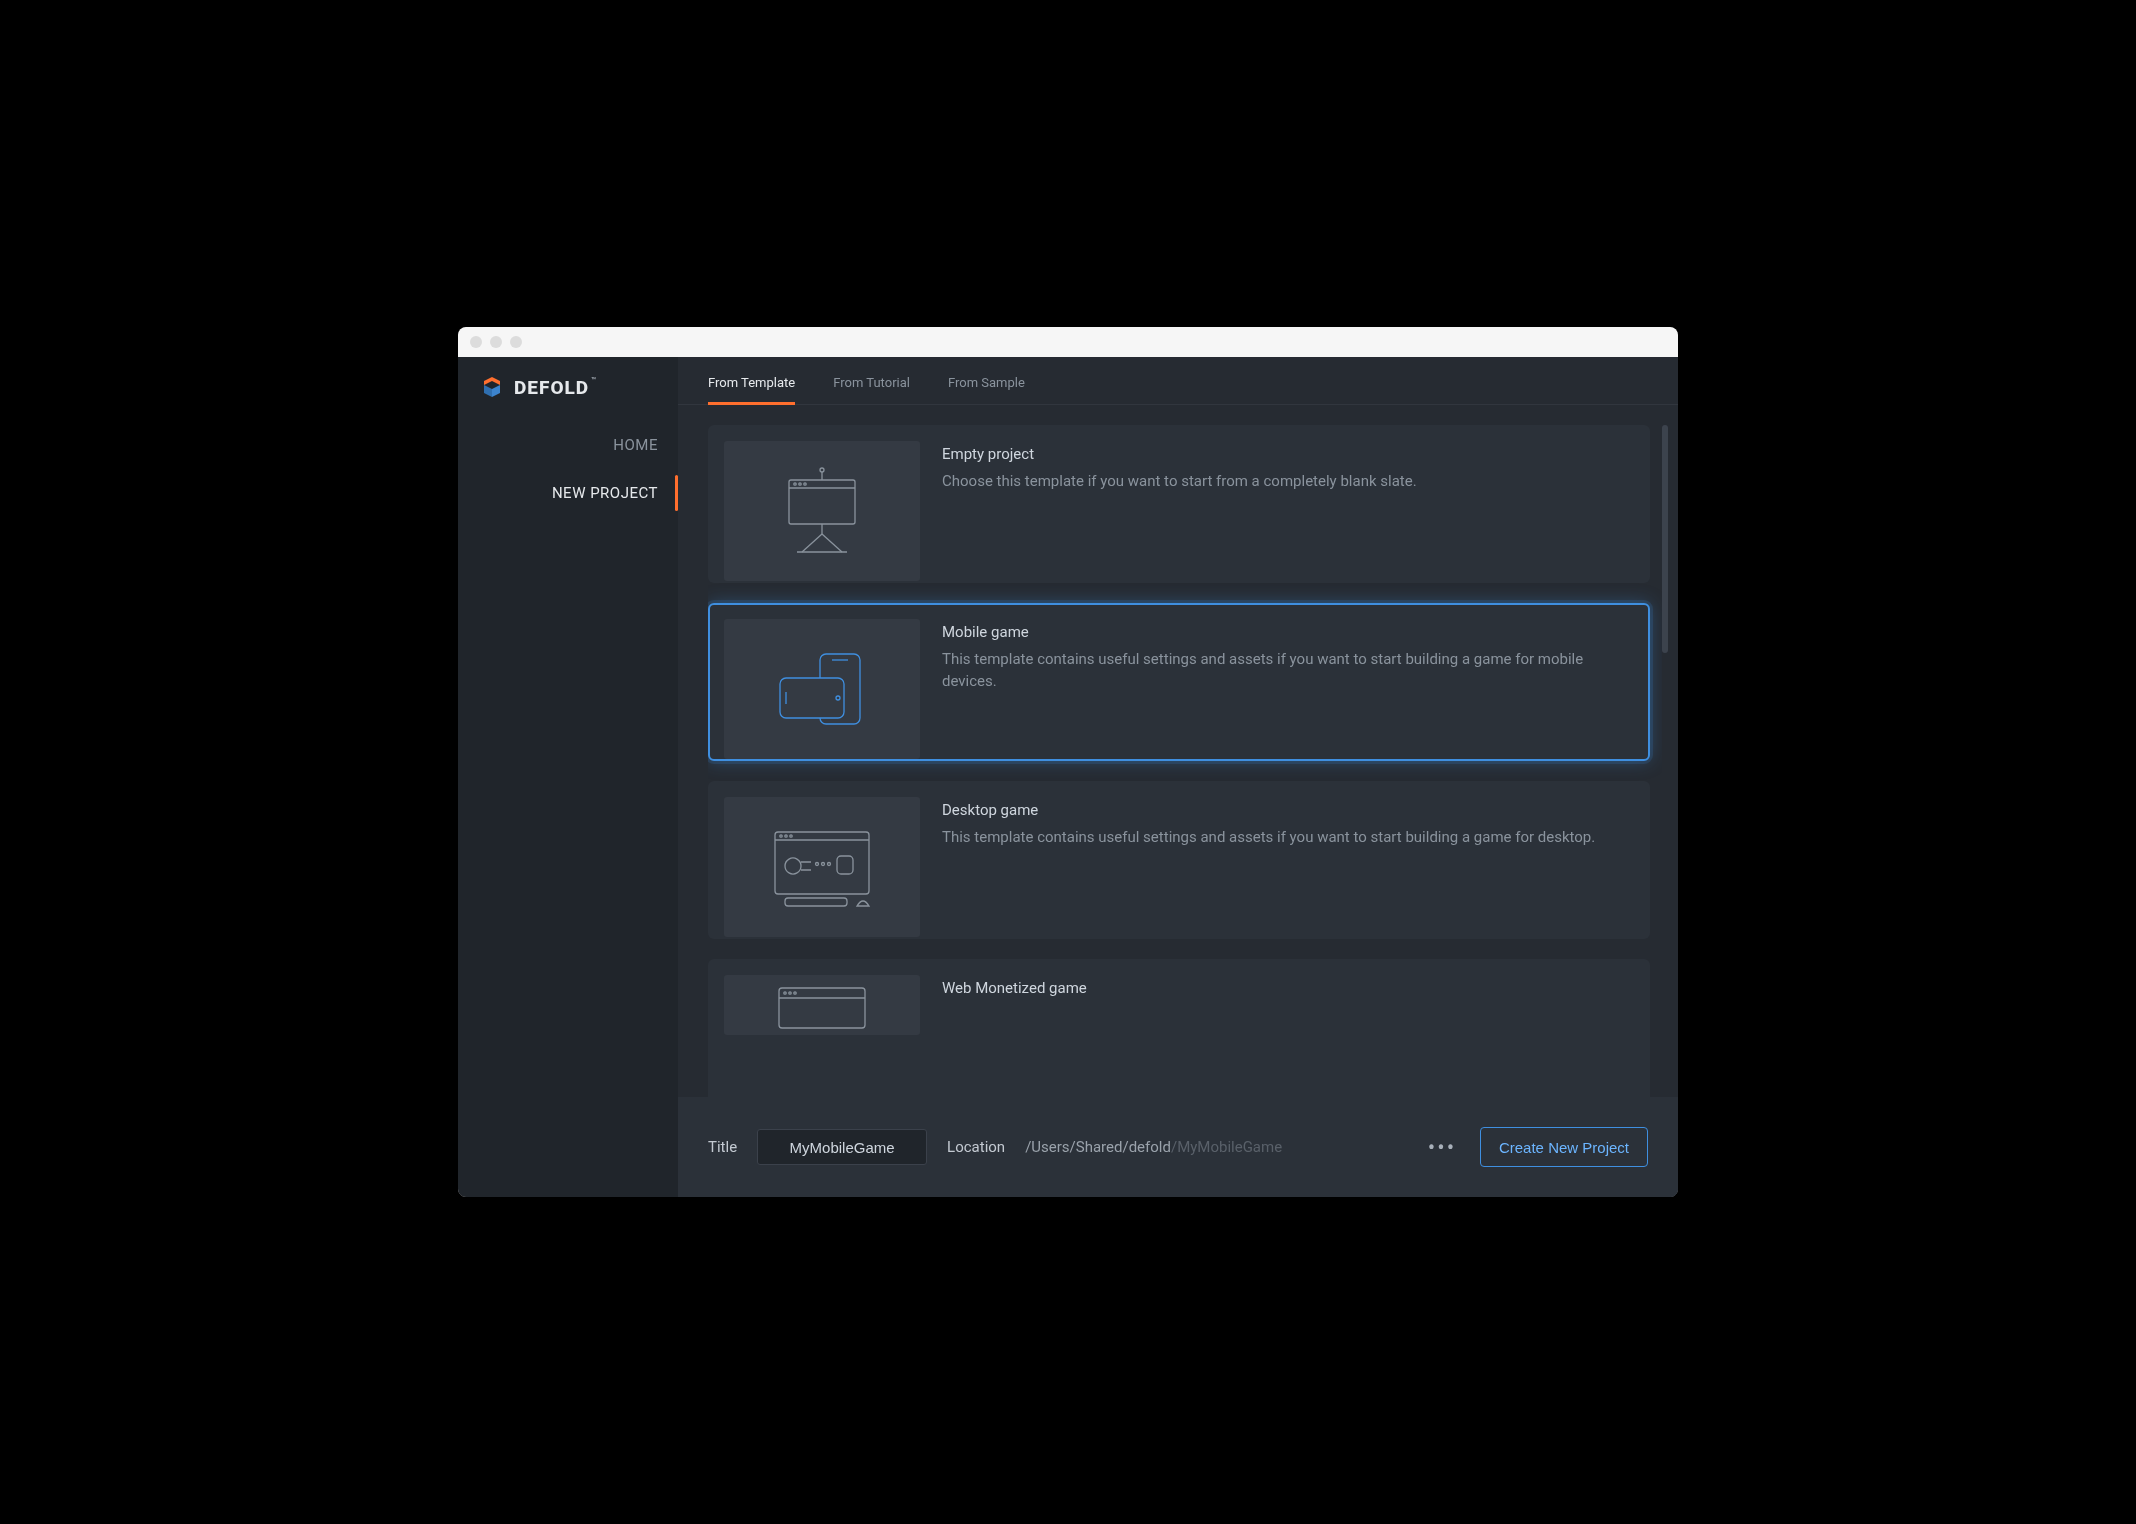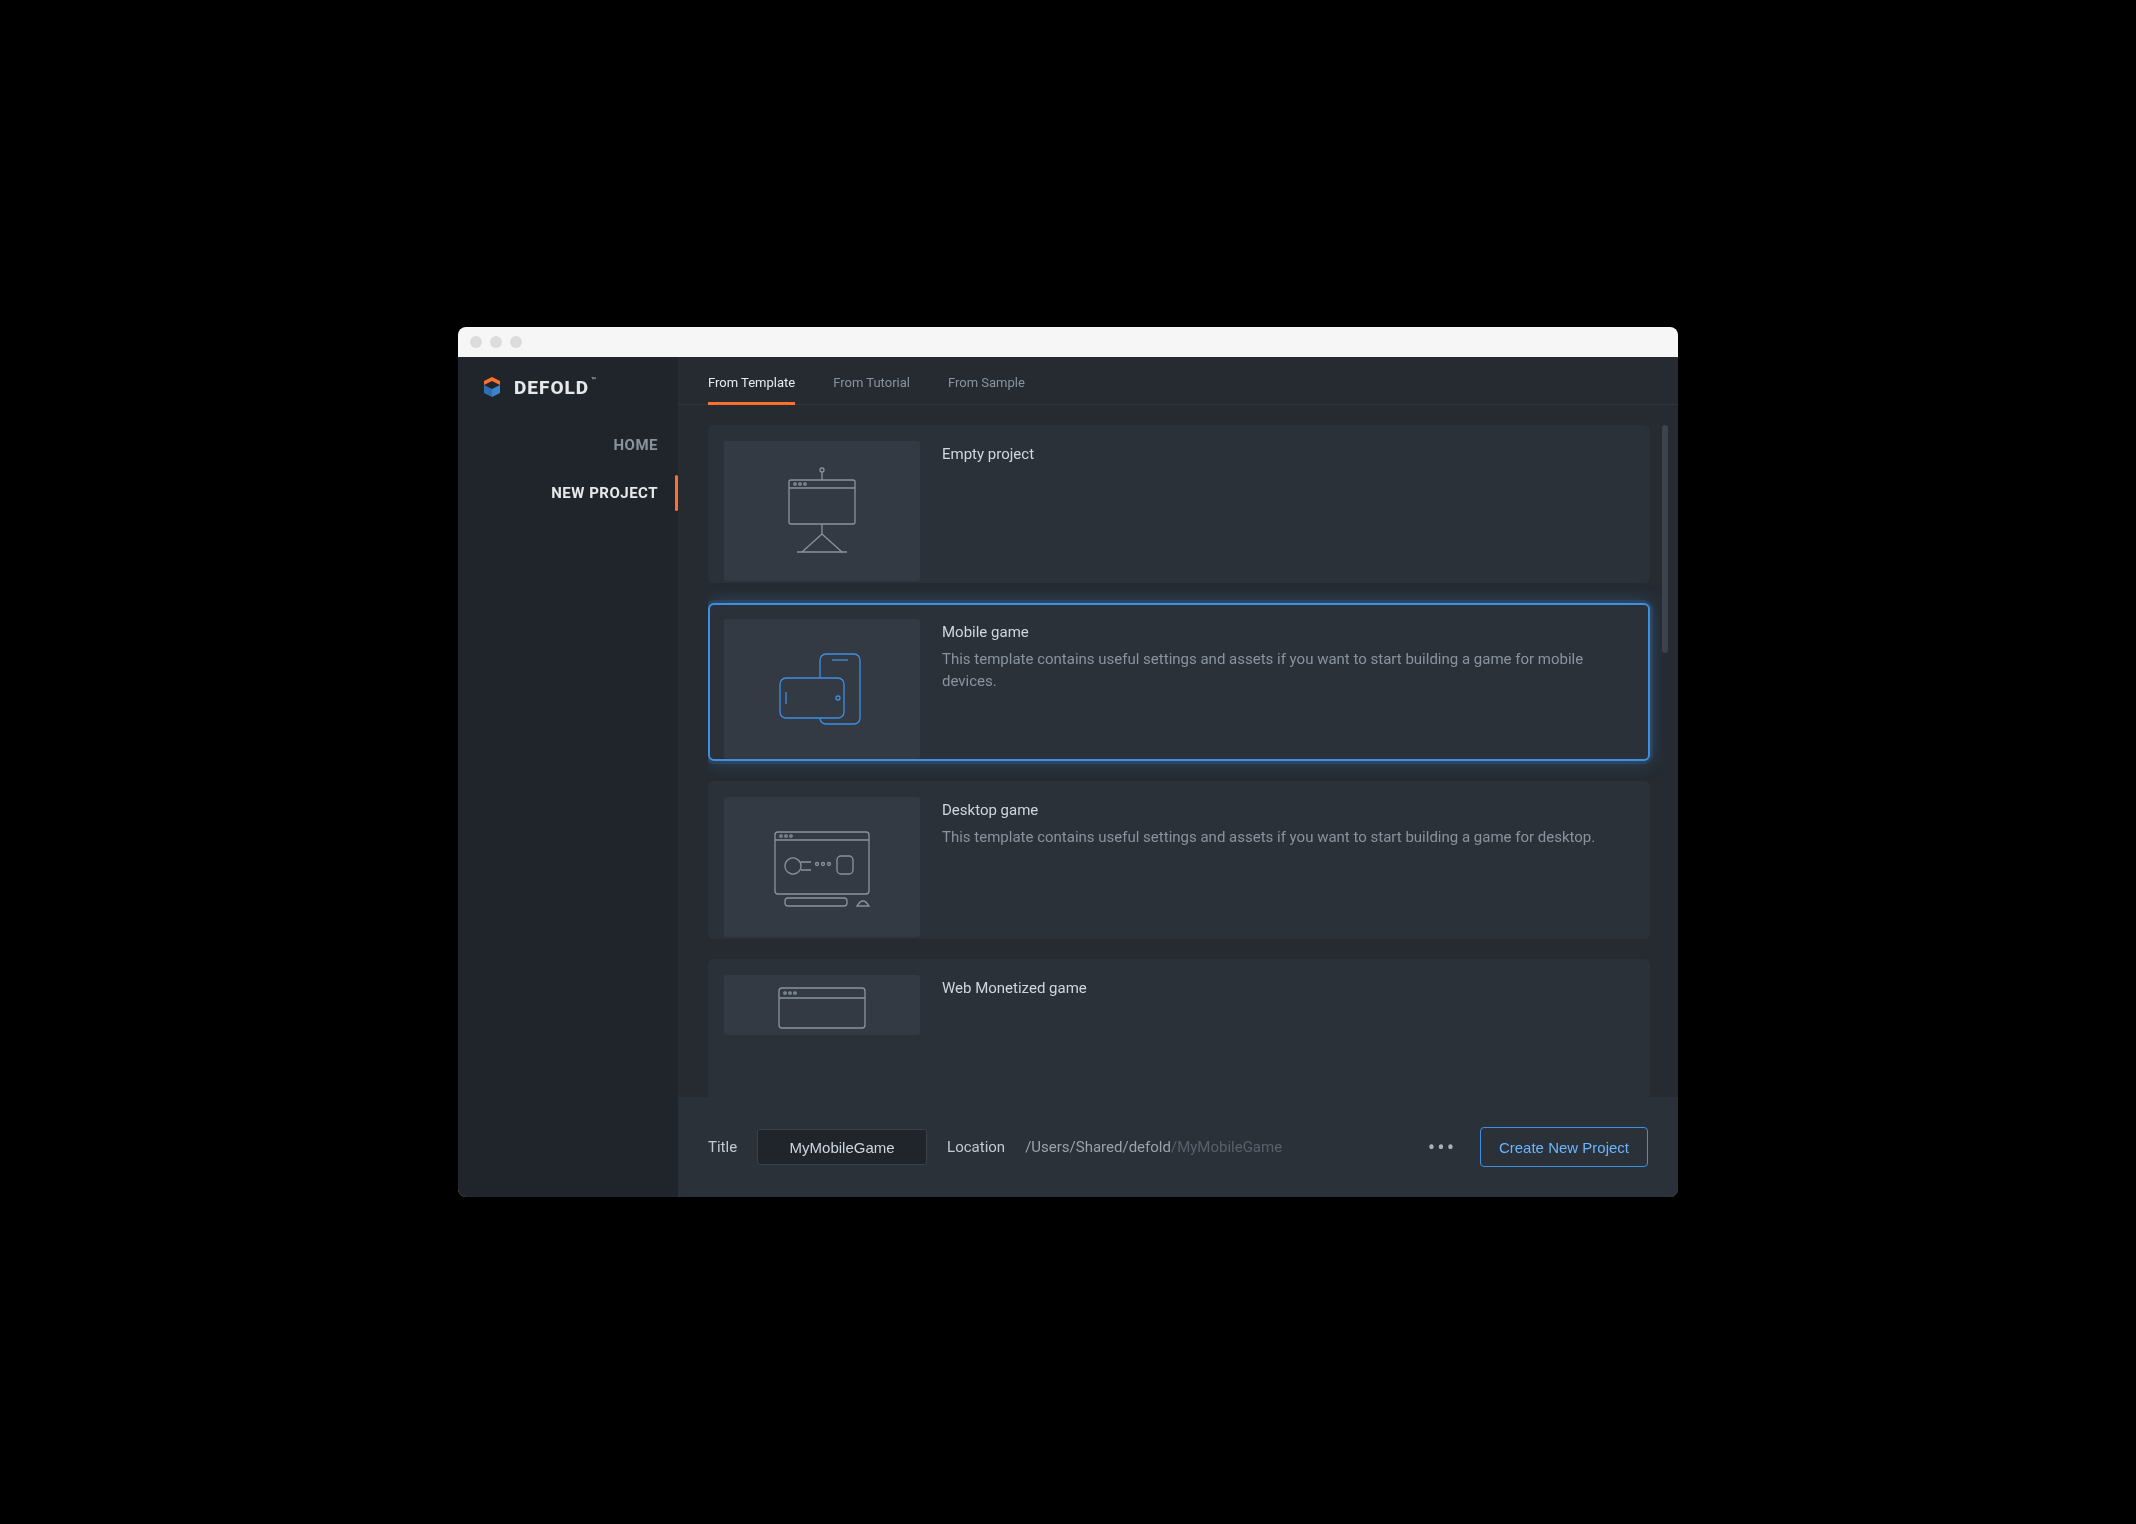--- a/index.html
+++ b/index.html
@@ -54,21 +54,21 @@
   .logo-text { font-weight: 800; letter-spacing: 1px; color: #e6e9ec; font-size: 19px; }
   .logo-text sup { font-size: 8px; vertical-align: top; color: #9aa2ab; margin-left: 2px; }
   .sidebar-item {
     height: 48px;
     display: flex;
     align-items: center;
     justify-content: flex-end;
     padding-right: 20px;
     color: #8a939d;
     font-size: 15px;
-    font-weight: 700;
+    font-weight: 400;
     letter-spacing: .5px;
     cursor: pointer;
     position: relative;
   }
   .sidebar-item.selected { color: #e6e9ec; }
   .sidebar-item.selected::after {
     content: "";
     position: absolute;
     right: 0; top: 6px; bottom: 6px;
     width: 3px;
@@ -265,20 +265,21 @@
                   <line x1="35" y1="96" x2="55" y2="78"></line>
                   <line x1="75" y1="96" x2="55" y2="78"></line>
                   <line x1="30" y1="96" x2="80" y2="96"></line>
                   <line x1="55" y1="24" x2="55" y2="16"></line>
                   <circle cx="55" cy="14" r="2"></circle>
                 </g>
               </svg>
             </div>
             <div class="card-body">
               <div class="card-title">Empty project</div>
+              <div class="card-desc">Choose this template if you want to start from a completely blank slate.</div>
             </div>
           </div>
 
           <div class="card selected">
             <div class="thumb">
               <svg width="120" height="110" viewBox="0 0 120 110">
                 <g stroke="#3f8fe0" stroke-width="1.3" fill="none">
                   <rect x="58" y="20" width="40" height="70" rx="6"></rect>
                   <line x1="70" y1="26" x2="86" y2="26"></line>
                   <rect x="18" y="44" width="64" height="40" rx="6" fill="#343a43"></rect>

